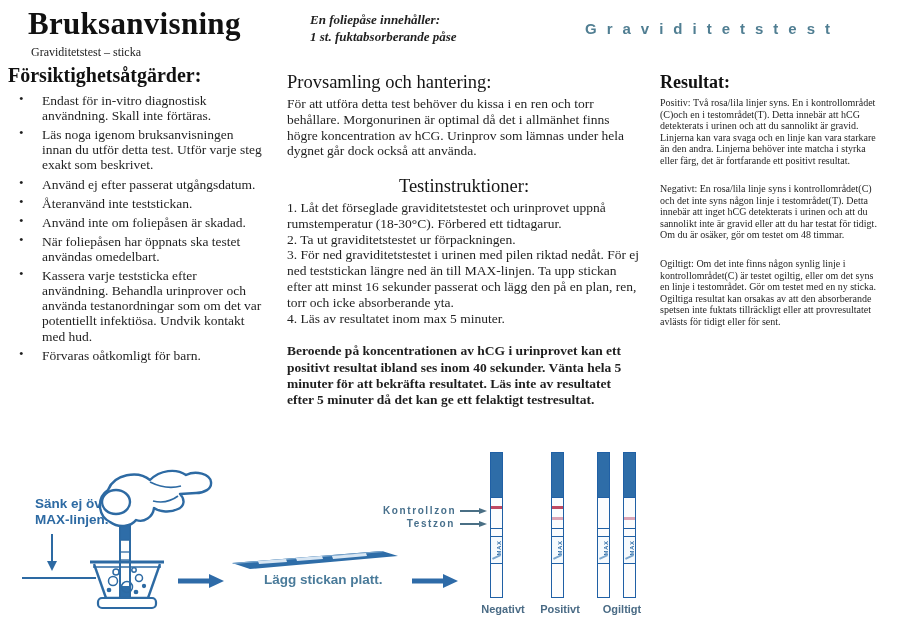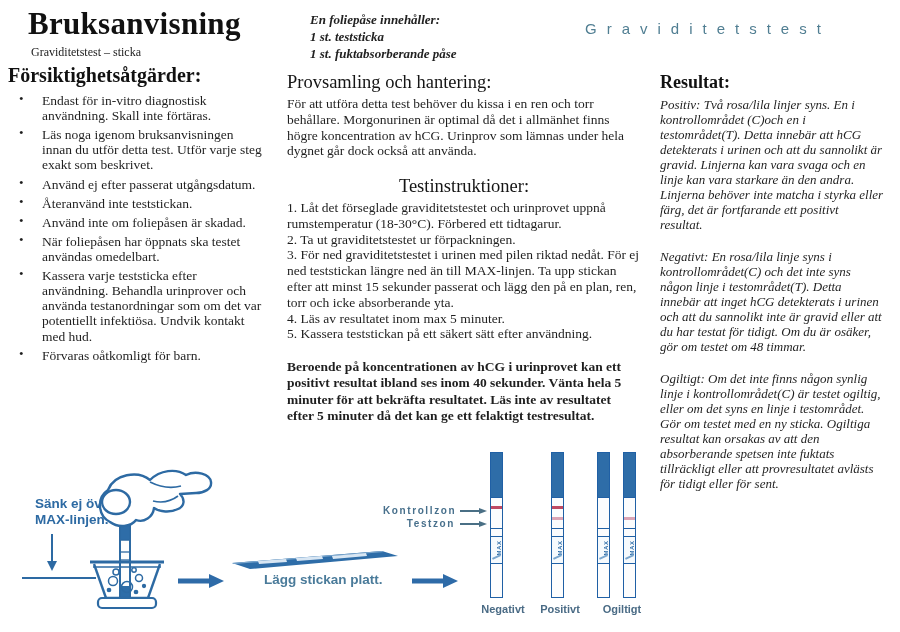--- a/index.html
+++ b/index.html
@@ -6,39 +6,39 @@
   body{
     width:900px;height:632px;background:#ffffff;position:relative;overflow:hidden;
     font-family:"Liberation Serif", serif;color:#1f1f1f;
   }
   .abs{position:absolute;}
 
   
   .title{left:28px;top:6px;font-size:31px;font-weight:bold;letter-spacing:.3px;color:#111;}
   .subtitle{left:31px;top:45px;font-size:12px;color:#1b1b1b;}
   .pack{left:310px;top:12px;font-style:italic;font-weight:700;font-size:13px;line-height:1.3;color:#222;}
-  .brand{left:585px;top:20px;font-family:"Liberation Sans",sans-serif;font-size:15px;font-weight:400;
+  .brand{left:585px;top:20px;font-family:"Liberation Sans",sans-serif;font-size:15px;font-weight:700;
          letter-spacing:10px;color:#507e92;}
 
   
   .col-left{left:8px;top:64px;width:254px;}
   .col-left h2{margin:0 0 6px 0;font-size:20px;color:#111;}
   .bullet-item{position:relative;padding-left:34px;margin-bottom:4px;font-size:13.5px;line-height:1.12;width:222px;}
   .dot{position:absolute;left:11px;top:-1px;font-size:13px;}
 
   .col-mid{left:287px;top:72px;width:354px;}
   .col-mid .h{font-size:18.5px;margin:0 0 3px 0;font-weight:400;color:#151515;}
   .col-mid .h2gap{margin-top:17px;text-align:center;}
   .para{font-size:13.5px;line-height:1.17;margin:0;}
   .step{font-size:13.5px;line-height:1.17;}
   .note{margin-top:17px;font-weight:bold;font-size:13.5px;line-height:1.2;width:340px;}
 
   .col-right{left:660px;top:72px;width:224px;}
   .col-right .h{font-size:18px;font-weight:bold;margin:0 0 4px 0;color:#111;}
-  .rpara{font-size:13px;line-height:1.155;margin:0 0 17px 0;font-style:italic;}
+  .rpara{font-size:10px;line-height:1.155;margin:0 0 17px 0;}
 
   
   .blue-label{font-family:"Liberation Sans",sans-serif;color:#2d6aa3;font-weight:600;}
   .dip-label{left:35px;top:496px;width:112px;font-size:13.5px;line-height:1.22;}
   .flat-label{left:264px;top:572px;font-size:13.5px;color:#4a7b9a;}
   .zone-label{font-family:"Liberation Sans",sans-serif;font-size:10px;font-weight:700;
               letter-spacing:1.6px;color:#48708c;text-align:right;width:72px;}
   .zone-ctrl{left:383px;top:505px;}
   .zone-test{left:383px;top:518px;}
   .stick-label{font-family:"Liberation Sans",sans-serif;font-size:11px;font-weight:600;
@@ -59,21 +59,20 @@
   .stick .maxslash{position:absolute;left:1px;top:19px;width:9px;height:2px;background:#7aa6cd;transform:rotate(-25deg);}
   .stick .bottom{flex:1;background:#fdfdfd;}
 </style>
 </head>
 <body>
 
 <div class="abs title">Bruksanvisning</div>
 <div class="abs subtitle">Graviditetstest – sticka</div>
 <div class="abs pack">
   <div>En foliepåse innehåller:</div>
-  <div>1 st. teststicka</div>
   <div>1 st. fuktabsorberande påse</div>
 </div>
 <div class="abs brand">Graviditetstest</div>
 
 <div class="abs col-left">
   <h2>Försiktighetsåtgärder:</h2>
   <div class="bullet-item"><span class="dot">•</span><span>Endast för in-vitro diagnostisk användning. Skall inte förtäras.</span></div>
   <div class="bullet-item"><span class="dot">•</span><span>Läs noga igenom bruksanvisningen innan du utför detta test. Utför varje steg exakt som beskrivet.</span></div>
   <div class="bullet-item"><span class="dot">•</span><span>Använd ej efter passerat utgångsdatum.</span></div>
   <div class="bullet-item"><span class="dot">•</span><span>Återanvänd inte teststickan.</span></div>
@@ -82,23 +81,22 @@
   <div class="bullet-item"><span class="dot">•</span><span>Kassera varje teststicka efter användning. Behandla urinprover och använda testanordningar som om det var potentiellt infektiösa. Undvik kontakt med hud.</span></div>
   <div class="bullet-item"><span class="dot">•</span><span>Förvaras oåtkomligt för barn.</span></div>
 </div>
 
 <div class="abs col-mid">
   <div class="h">Provsamling och hantering:</div>
   <p class="para">För att utföra detta test behöver du kissa i en ren och torr behållare.  Morgonurinen är optimal då det i allmänhet finns högre koncentration av hCG. Urinprov som lämnas under hela dygnet går dock också att använda.</p>
   <div class="h h2gap">Testinstruktioner:</div>
   <div class="step">1. Låt det förseglade graviditetstestet och urinprovet uppnå rumstemperatur (18-30°C). Förbered ett tidtagarur.</div>
   <div class="step">2. Ta ut graviditetstestet ur förpackningen.</div>
-  <div class="step">3. För ned graviditetstestet i urinen med pilen riktad nedåt. För ej ned teststickan längre ned än till MAX-linjen. Ta upp stickan efter att minst 15 sekunder passerat och lägg den på en plan, ren, torr och icke absorberande yta.</div>
+  <div class="step">3. För ned graviditetstestet i urinen med pilen riktad nedåt. För ej ned teststickan längre ned än till MAX-linjen. Ta upp stickan efter att minst 16 sekunder passerat och lägg den på en plan, ren, torr och icke absorberande yta.</div>
   <div class="step">4. Läs av resultatet inom max 5 minuter.</div>
-  <div class="step">5. Kassera teststickan på ett säkert sätt efter användning.</div>
   <div class="note">Beroende på koncentrationen av hCG i urinprovet kan ett positivt resultat ibland ses inom 40 sekunder. Vänta hela 5 minuter för att bekräfta resultatet. Läs inte av resultatet efter 5 minuter då det kan ge ett felaktigt testresultat.</div>
 </div>
 
 <div class="abs col-right">
   <div class="h">Resultat:</div>
   <p class="rpara">Positiv: Två rosa/lila linjer syns. En i kontrollområdet (C)och en i testområdet(T).  Detta innebär att hCG detekterats i urinen och att du sannolikt är gravid. Linjerna kan vara svaga och en linje kan vara starkare än den andra. Linjerna behöver inte matcha i styrka eller färg, det är fortfarande ett positivt resultat.</p>
   <p class="rpara">Negativt: En rosa/lila linje syns i kontrollområdet(C) och det inte syns någon linje i testområdet(T). Detta innebär att inget hCG detekterats i urinen och att du sannolikt inte är gravid eller att du har testat för tidigt. Om du är osäker, gör om testet om 48 timmar.</p>
   <p class="rpara">Ogiltigt: Om det inte finns någon synlig linje i kontrollområdet(C) är testet ogiltig, eller om det syns en linje i testområdet. Gör om testet med en ny sticka. Ogiltiga resultat kan orsakas av att den absorberande spetsen inte fuktats tillräckligt eller att provresultatet avlästs för tidigt eller för sent.</p>
 </div>
 

